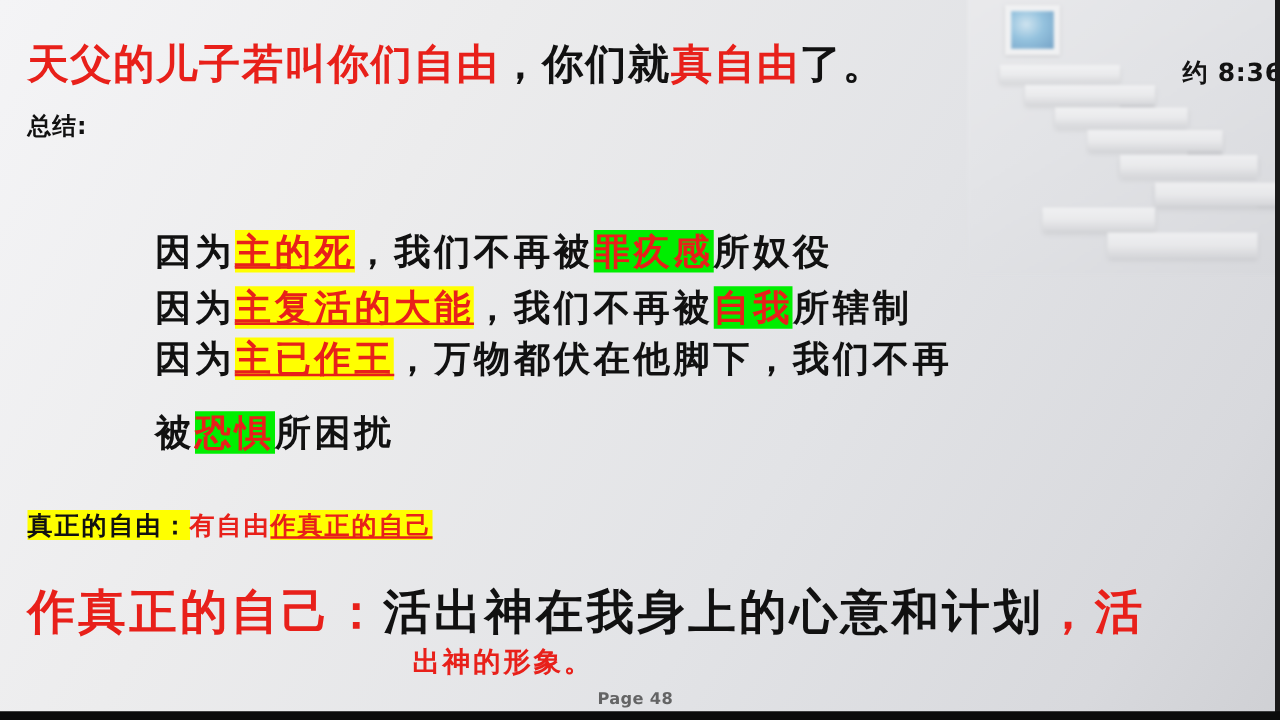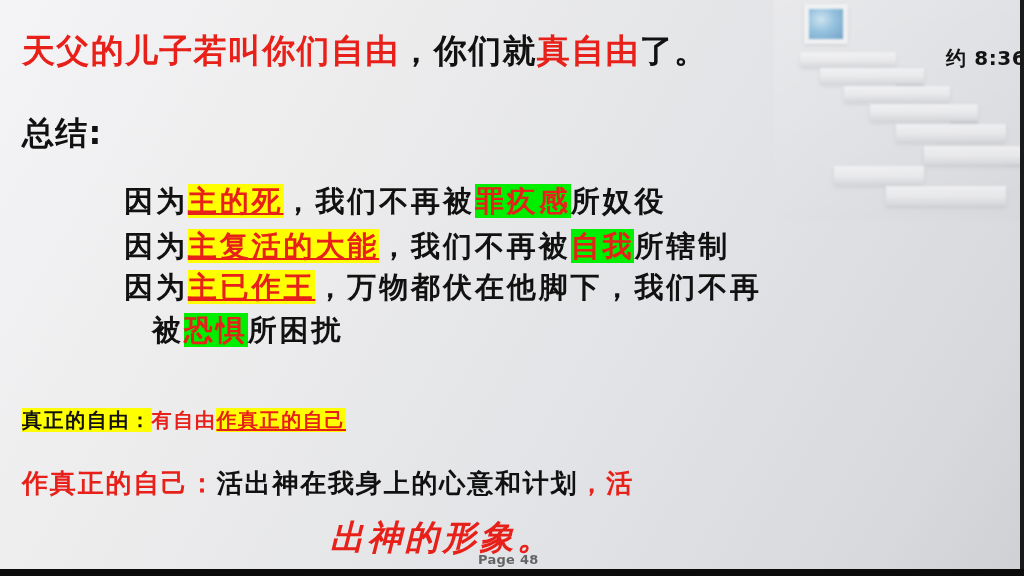--- a/index.html
+++ b/index.html
@@ -127,54 +127,53 @@
     font-size: 20px;
     font-weight: bold;
     color: #131313;
     letter-spacing: .03em;
     white-space: nowrap;
     margin-left: 48px;
   }
 
   #line-summary {
     left: 22px;
-    top: 117px;
-    font-size: 32px;
+    top: 92px;
+    font-size: 19px;
   }
 
   .bullet {
     left: 124px;
     font-size: 29px;
     letter-spacing: .10em;
   }
   #bullet-0 { top: 159px; margin-top: 28px; }
   #bullet-1 { top: 232px; }
   #bullet-2 { top: 273px; }
-  #bullet-3 { top: 316px; left: 124px; margin-left: 28px; }
+  #bullet-3 { top: 332px; left: 124px; }
 
   #line-freedom {
     left: 22px;
     top: 410px;
     font-size: 20px;
     letter-spacing: .08em;
   }
 
   #line-self {
     left: 22px;
     top: 470px;
-    font-size: 26px;
+    font-size: 38px;
     letter-spacing: .07em;
   }
 
   #line-self2 {
     left: 330px;
     top: 520px;
-    font-size: 34px;
+    font-size: 22px;
     letter-spacing: .10em;
-    font-style: italic;
   }
 
   
   #page-watermark {
     position: absolute;
     left: 478px;
     top: 552px;
     font-size: 13px;
     font-weight: bold;
     color: #3a3a3a;

